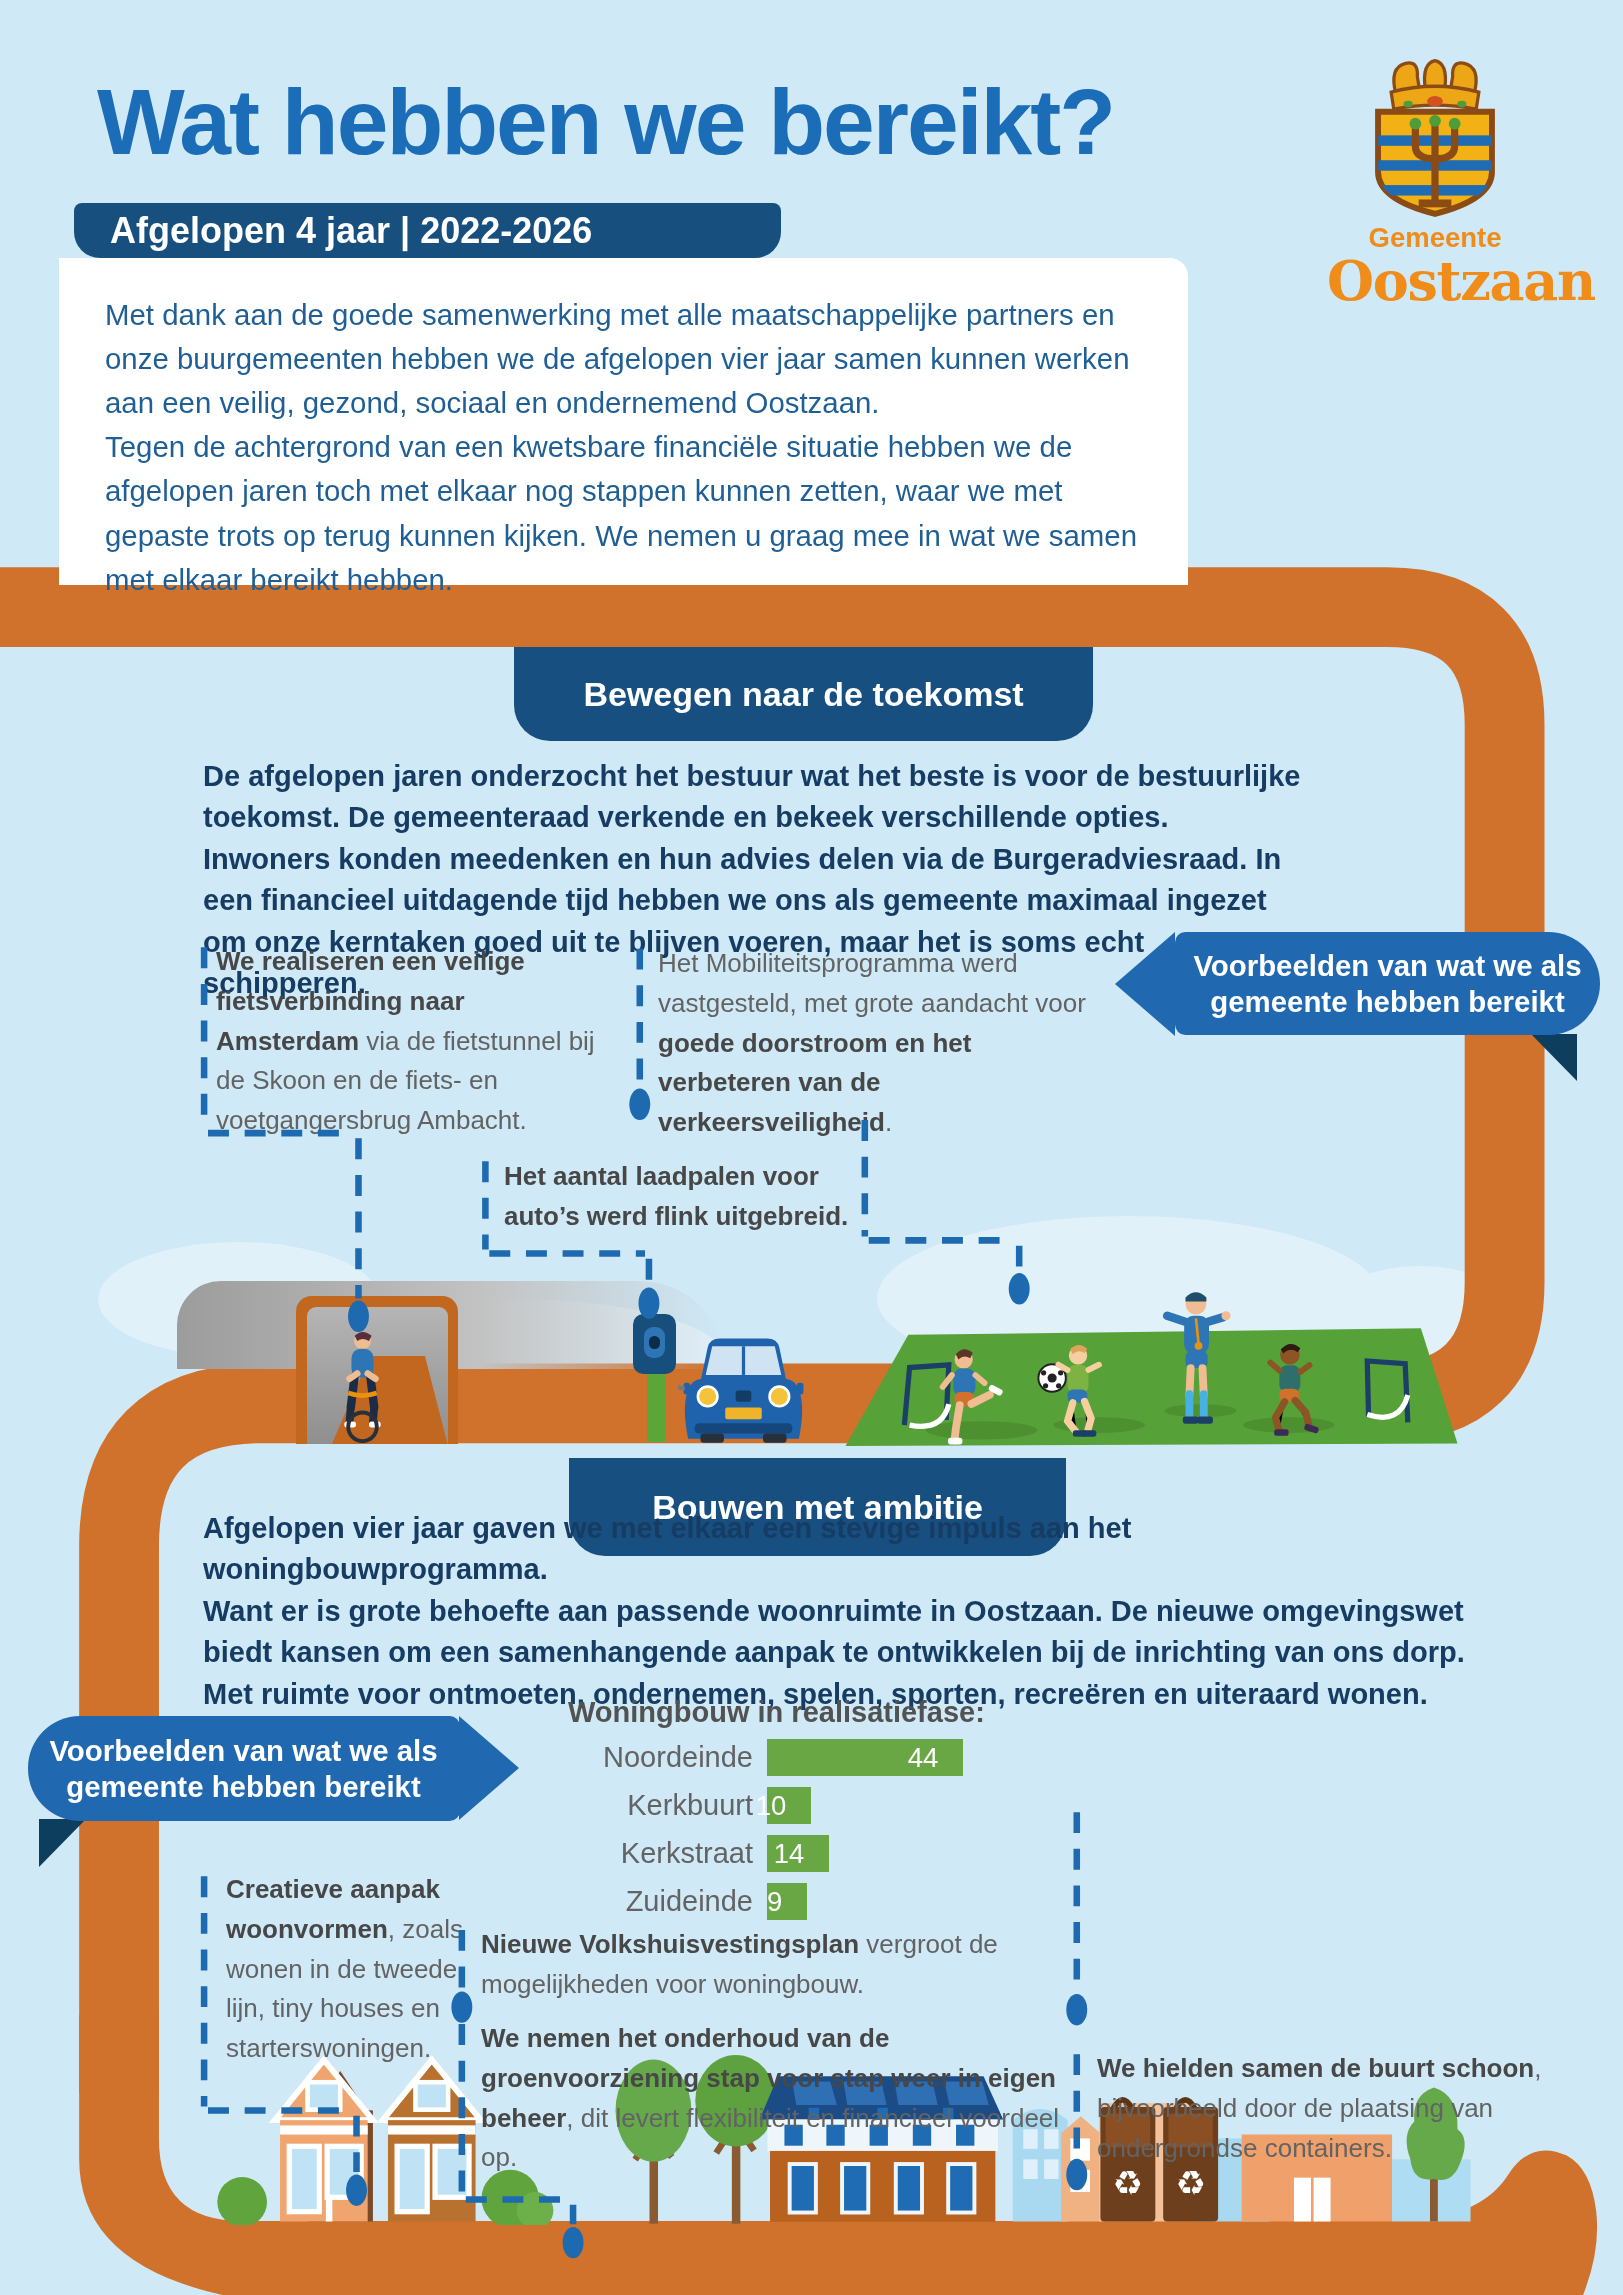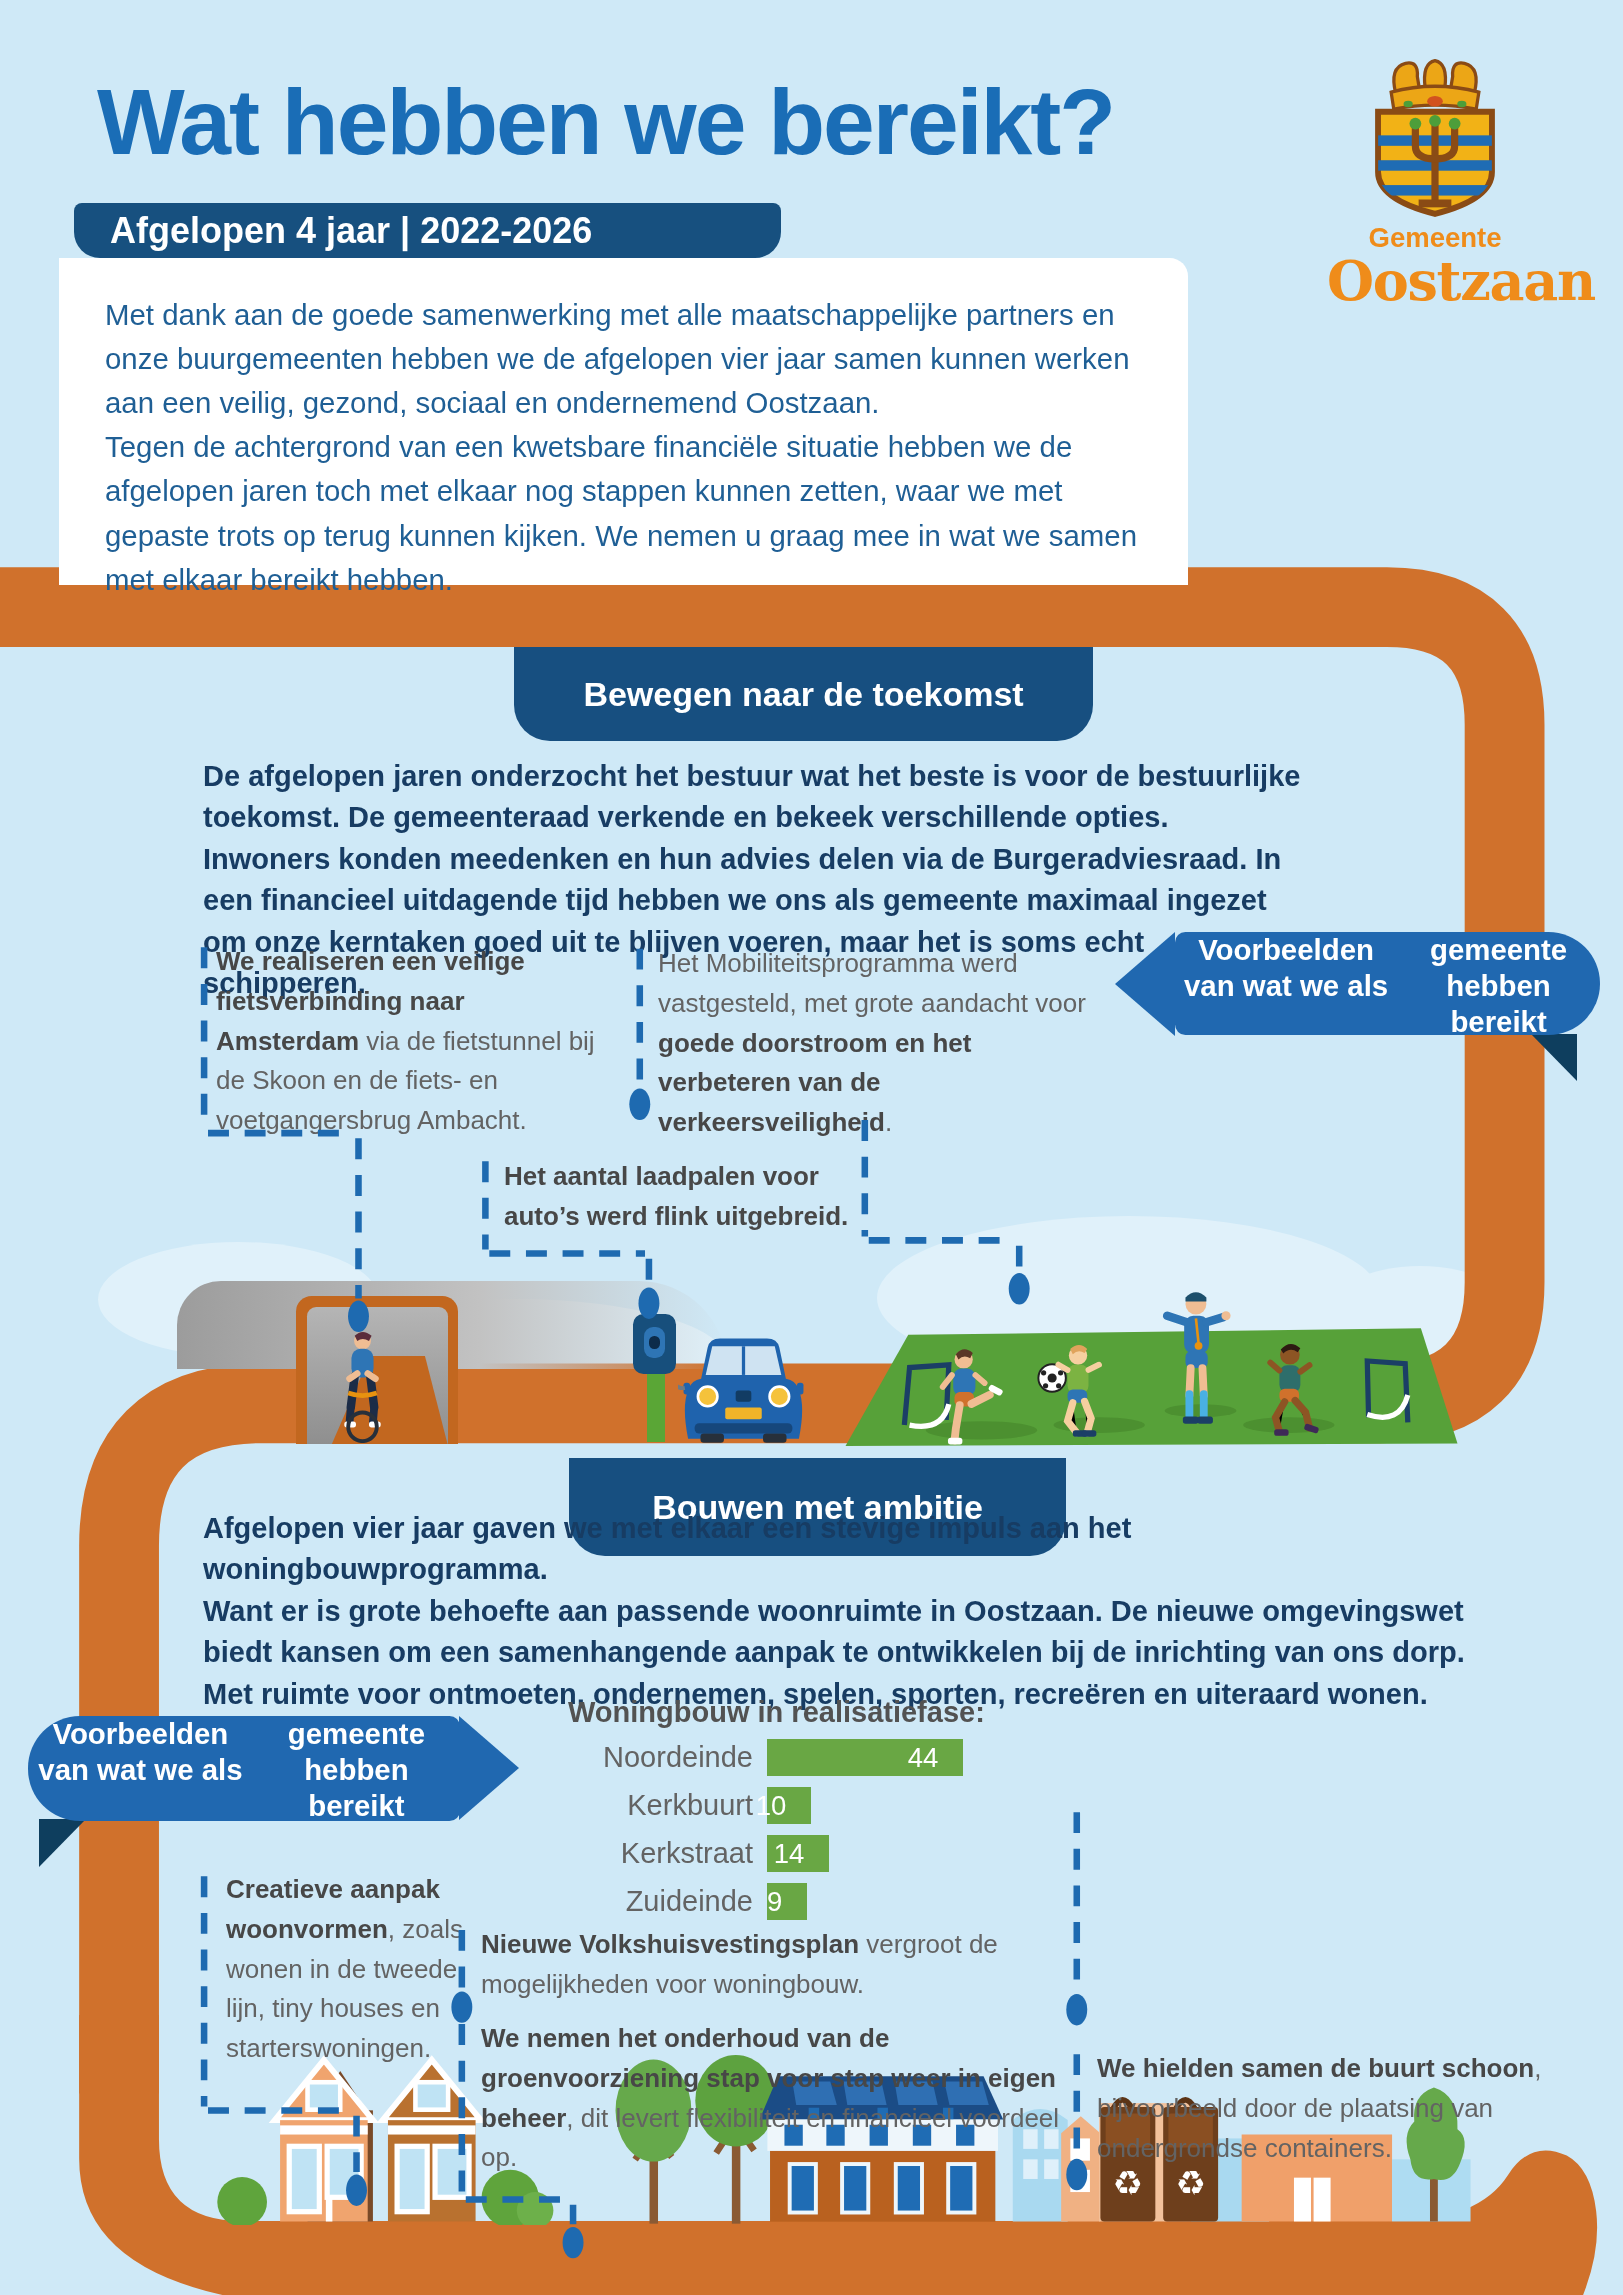--- a/index.html
+++ b/index.html
@@ -23,21 +23,21 @@
   .tab-1{left:514px;top:647px;width:579px;height:94px;}
   .tab-2{left:569px;top:1458px;width:497px;height:98px;}
   .section-par{font-size:29px;font-weight:bold;color:#173c63;line-height:1.43;white-space:pre-line;}
   .par-1{left:203px;top:756px;width:1106px;}
   .par-2{left:203px;top:1508px;width:1263px;}
   
   .block{font-size:26px;line-height:1.53;color:#636363;}
   .block .bold{font-weight:bold;color:#474747;}
   
   .ex-banner{background:#2068b0;color:#fff;font-weight:bold;font-size:29.4px;text-align:center;
-    display:flex;flex-direction:row;justify-content:center;line-height:1.22;z-index:6;}
+    display:flex;flex-direction:column;justify-content:center;line-height:1.22;z-index:6;}
   .ex-right{left:1175px;top:932px;width:425px;height:103px;border-radius:10.5px 52px 52px 10.5px;}
   .ex-right-tip{left:1115px;top:932px;width:0;height:0;border-top:52px solid transparent;border-bottom:52px solid transparent;
     border-right:60px solid #2068b0;z-index:6;}
   .ex-left{left:27.5px;top:1716px;width:432px;height:105px;border-radius:52px 10.5px 10.5px 52px;}
   .ex-left-tip{left:459px;top:1716px;width:0;height:0;border-top:52px solid transparent;border-bottom:52px solid transparent;
     border-left:60px solid #2068b0;z-index:6;}
   .fold{z-index:5;}
   
   .chart-title{left:568px;top:1696px;font-size:29px;font-weight:bold;color:#525252;}
   .chart-rows{left:568px;top:1739px;width:589px;}

